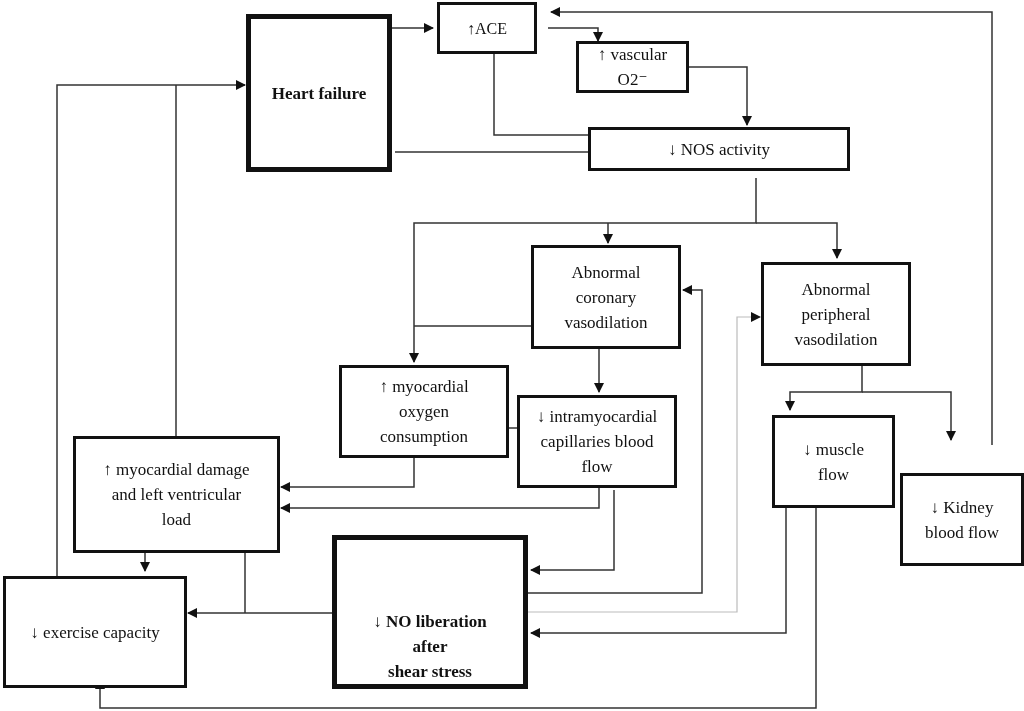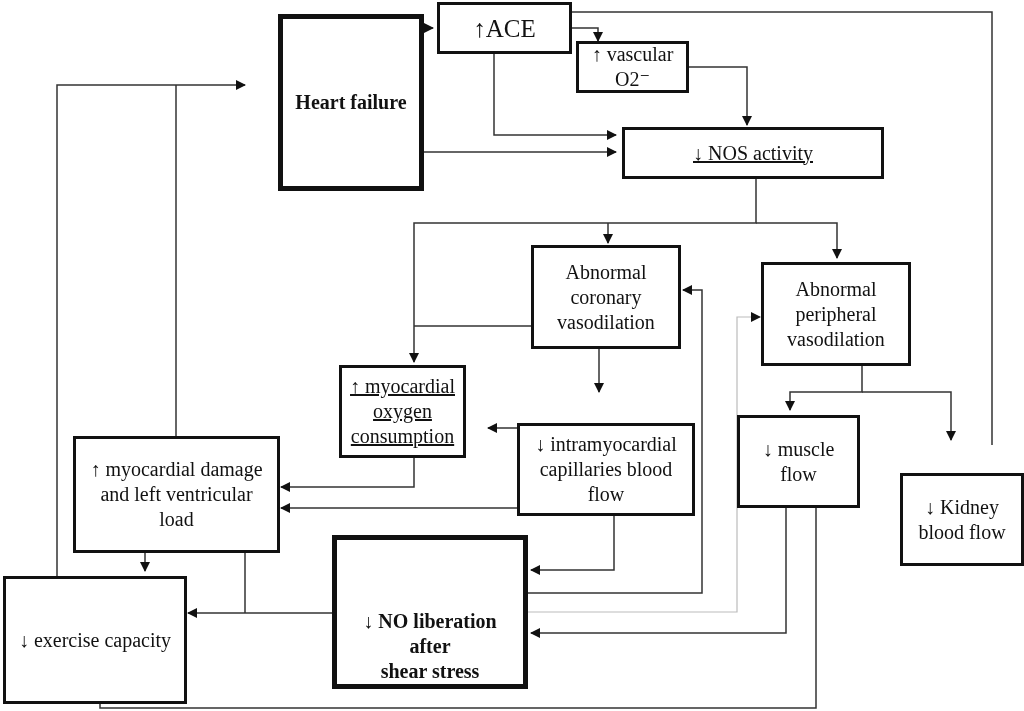--- a/index.html
+++ b/index.html
@@ -1,18 +1,18 @@
 <!DOCTYPE html>
 <html><head>
 <meta charset="utf-8">
 <style>
   html, body { margin:0; padding:0; background:#ffffff; }
   body { width:1024px; height:711px; position:relative; overflow:hidden; font-family:"Liberation Serif", "DejaVu Serif", serif; color:#111; }
   #diagram { position:absolute; left:0; top:0; width:1024px; height:711px; }
-  .box { position:absolute; box-sizing:border-box; border:3px solid #111; background:#fff; display:flex; align-items:center; justify-content:center; text-align:center; font-size:20px; line-height:25px; }
+  .box { position:absolute; box-sizing:border-box; border:3px solid #111; background:#fff; display:flex; align-items:center; justify-content:center; text-align:center; font-size:17px; line-height:25px; }
   .box.bold { border-width:5px; font-weight:bold; }
   .box span { display:block; white-space:pre-line; }
 </style>
 </head>
 <body>
 
 <svg id="diagram" viewBox="0 0 1024 711" xmlns="http://www.w3.org/2000/svg">
   <defs>
     <marker id="arr" markerWidth="10" markerHeight="10" refX="9" refY="5" orient="auto" markerUnits="userSpaceOnUse">
       <path d="M0,0 L10,5 L0,10 z" fill="#111"></path>
@@ -63,66 +63,66 @@
     <path d="M145,538 L145,571" marker-end="url(#arr)"></path>
 
     <path d="M57,577 L57,85 L245,85" marker-end="url(#arr)"></path>
 
     <path d="M176,436 L176,85"></path>
   </g>
 
   <path d="M527,612 L737,612 L737,317 L760,317" fill="none" stroke="#bbb" stroke-width="1.2" marker-end="url(#arr)"></path>
 </svg>
 
-<div class="box bold" style="left:246px;top:14px;width:146px;height:177px;margin-left:32px;">
+<div class="box bold" style="left:246px;top:14px;width:146px;height:158px;">
     <span>Heart failure</span>
   </div>
-<div class="box" style="left:437px;top:2px;width:135px;height:52px;font-size:25px;">
+<div class="box" style="left:437px;top:2px;width:100px;height:52px;font-size:16px;">
     <span>↑ACE</span>
   </div>
 <div class="box" style="left:576px;top:41px;width:113px;height:52px;">
     <span>↑ vascular
 O2⁻</span>
   </div>
-<div class="box" style="left:622px;top:127px;width:262px;height:52px;text-decoration:underline;">
+<div class="box" style="left:588px;top:127px;width:262px;height:44px;">
     <span>↓ NOS activity</span>
   </div>
 <div class="box" style="left:531px;top:245px;width:150px;height:104px;">
     <span>Abnormal
 coronary
 vasodilation</span>
   </div>
 <div class="box" style="left:761px;top:262px;width:150px;height:104px;">
     <span>Abnormal
 peripheral
 vasodilation</span>
   </div>
-<div class="box" style="left:339px;top:365px;width:127px;height:93px;text-decoration:underline;">
+<div class="box" style="left:339px;top:365px;width:170px;height:93px;">
     <span>↑ myocardial
 oxygen
 consumption</span>
   </div>
-<div class="box" style="left:517px;top:395px;width:178px;height:93px;margin-top:28px;">
+<div class="box" style="left:517px;top:395px;width:160px;height:93px;">
     <span>↓ intramyocardial
 capillaries blood
 flow</span>
   </div>
 <div class="box" style="left:73px;top:436px;width:207px;height:117px;">
     <span>↑ myocardial damage
 and left ventricular
 load</span>
   </div>
-<div class="box" style="left:737px;top:415px;width:123px;height:93px;">
+<div class="box" style="left:772px;top:415px;width:123px;height:93px;">
     <span>↓ muscle
 flow</span>
   </div>
 <div class="box" style="left:900px;top:446px;width:124px;height:93px;margin-top:27px;">
     <span>↓ Kidney
 blood flow</span>
   </div>
 <div class="box bold" style="left:332px;top:535px;width:196px;height:154px;align-items:flex-end;">
     <span>↓ NO liberation
 after
 shear stress</span>
   </div>
-<div class="box" style="left:3px;top:576px;width:184px;height:128px;">
+<div class="box" style="left:3px;top:576px;width:184px;height:112px;">
     <span>↓ exercise capacity</span>
   </div>
 
 </body></html>

